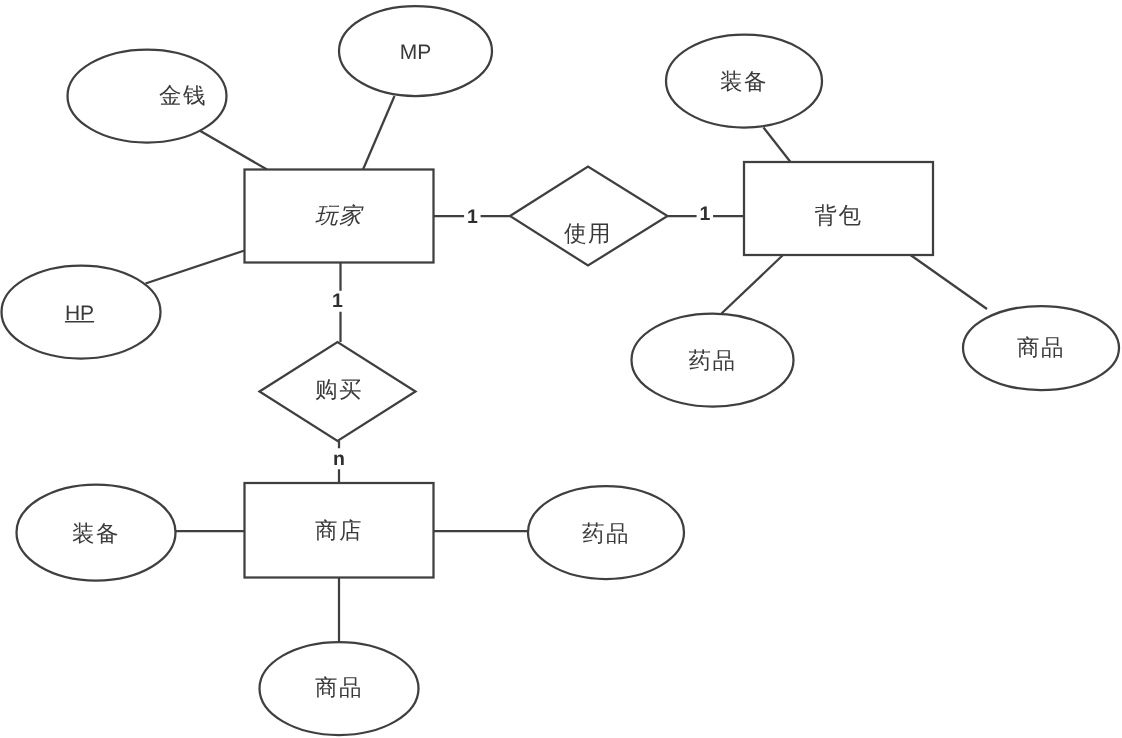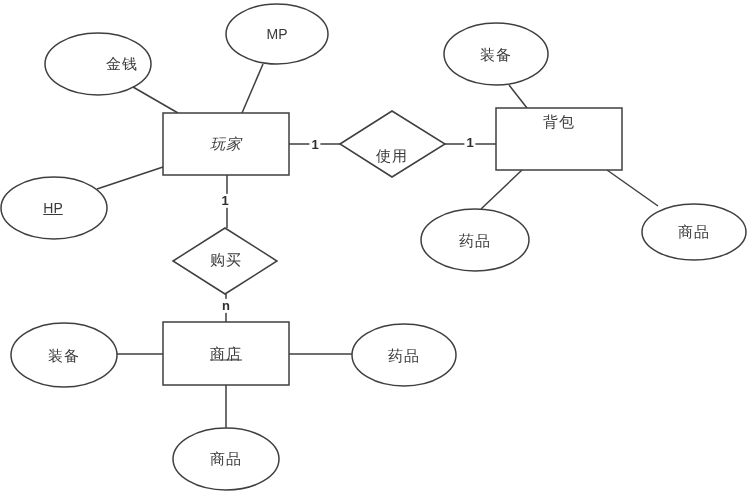--- a/index.html
+++ b/index.html
@@ -91,22 +91,22 @@
     <ellipse class="shape" cx="54" cy="208" rx="53" ry="31"></ellipse>
     <ellipse class="shape" cx="496" cy="54" rx="52" ry="31"></ellipse>
     <ellipse class="shape" cx="475" cy="240" rx="54" ry="31"></ellipse>
     <ellipse class="shape" cx="694" cy="232" rx="52" ry="28"></ellipse>
     <ellipse class="shape" cx="64" cy="355" rx="53" ry="32"></ellipse>
     <ellipse class="shape" cx="404" cy="355" rx="52" ry="31"></ellipse>
     <ellipse class="shape" cx="226" cy="459" rx="53" ry="31"></ellipse>
   </svg>
 
   <div class="lbl lbl-cjk" style="left:226px; top:144px;font-style:italic;">玩家</div>
-  <div class="lbl lbl-cjk" style="left:559px; top:122px;">背包</div>
-  <div class="lbl lbl-cjk" style="left:226px; top:354px;text-decoration:underline;">商店</div>
+  <div class="lbl lbl-cjk" style="left:559px; top:144px;">背包</div>
+  <div class="lbl lbl-cjk" style="left:226px; top:354px;">商店</div>
 
   <div class="lbl lbl-cjk" style="left:392px; top:156px;">使用</div>
   <div class="lbl lbl-cjk" style="left:226px; top:260px;font-family:Liberation Serif, serif;">购买</div>
 
   <div class="lbl lbl-cjk" style="left:98px;  top:64px;margin-left:24px;">金钱</div>
   <div class="lbl lbl-latin" style="left:277px; top:34px;">MP</div>
   <div class="lbl lbl-latin" style="left:53px;  top:208px;text-decoration:underline;">HP</div>
   <div class="lbl lbl-cjk" style="left:496px; top:55px;">装备</div>
   <div class="lbl lbl-cjk" style="left:475px; top:241px;">药品</div>
   <div class="lbl lbl-cjk" style="left:694px; top:232px;">商品</div>

